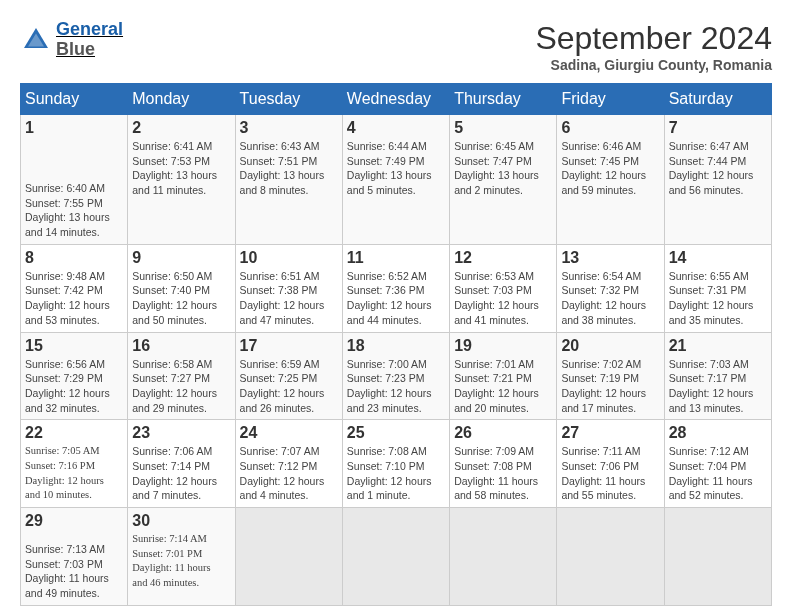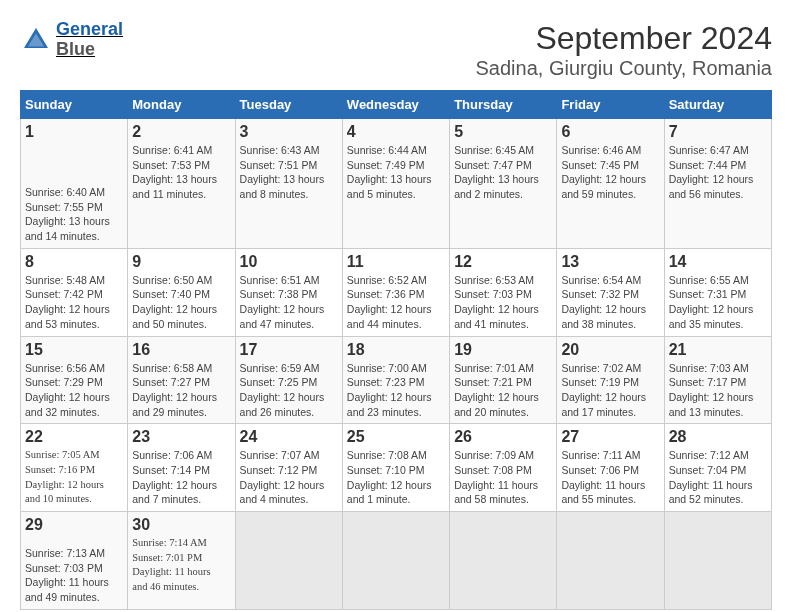--- a/index.html
+++ b/index.html
@@ -37,36 +37,36 @@
     }
     .title-block {
       text-align: right;
     }
     .title-block h1 {
       font-size: 32px;
       color: #333;
       font-weight: normal;
     }
     .title-block h2 {
-      font-size: 20px;
+      font-size: 14px;
       color: #555;
-      font-weight: normal;
+      font-weight: bold;
     }
     table {
       width: 100%;
       border-collapse: collapse;
       font-size: 11px;
     }
     thead tr th {
       background-color: #2a6db5;
       color: #fff;
       padding: 6px 4px;
       text-align: left;
-      font-size: 13px;
-      font-weight: bold;
+      font-size: 16px;
+      font-weight: normal;
       border: 1px solid #2a6db5;
     }
     tbody tr td {
       border: 1px solid #ccc;
       padding: 4px 4px;
       vertical-align: top;
       background: #fff;
       min-width: 95px;
     }
     tbody tr:nth-child(odd) td {
@@ -167,21 +167,21 @@
           <span class="day-num">7</span>
           <div class="day-info" style="white-space: pre-line;">Sunrise: 6:47 AM
 Sunset: 7:44 PM
 Daylight: 12 hours
 and 56 minutes.</div>
         </td>
       </tr>
       <tr>
         <td>
           <span class="day-num">8</span>
-          <div class="day-info" style="white-space: pre-line;">Sunrise: 5:48 AM
+          <div class="day-info" style="white-space: pre-line;">Sunrise: 9:48 AM
 Sunset: 7:42 PM
 Daylight: 12 hours
 and 53 minutes.</div>
         </td>
         <td>
           <span class="day-num">9</span>
           <div class="day-info" style="white-space: pre-line;">Sunrise: 6:50 AM
 Sunset: 7:40 PM
 Daylight: 12 hours
 and 50 minutes.</div>

